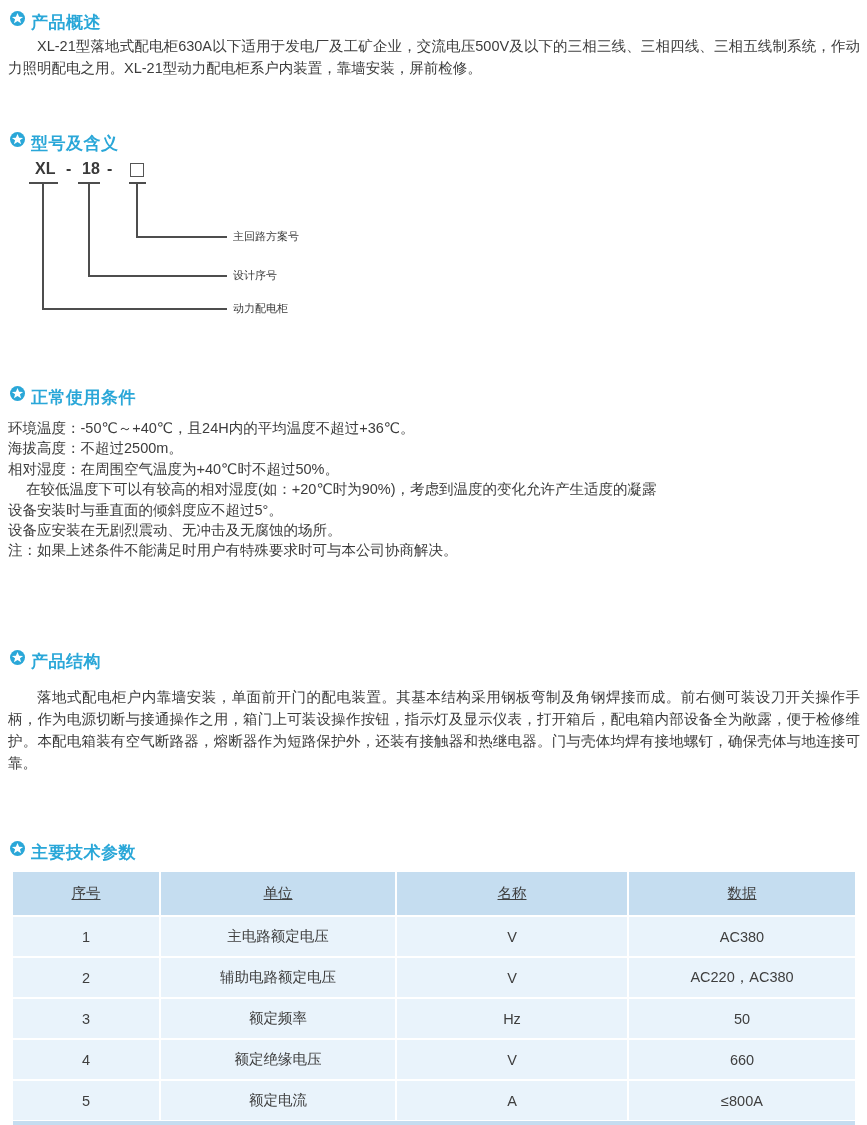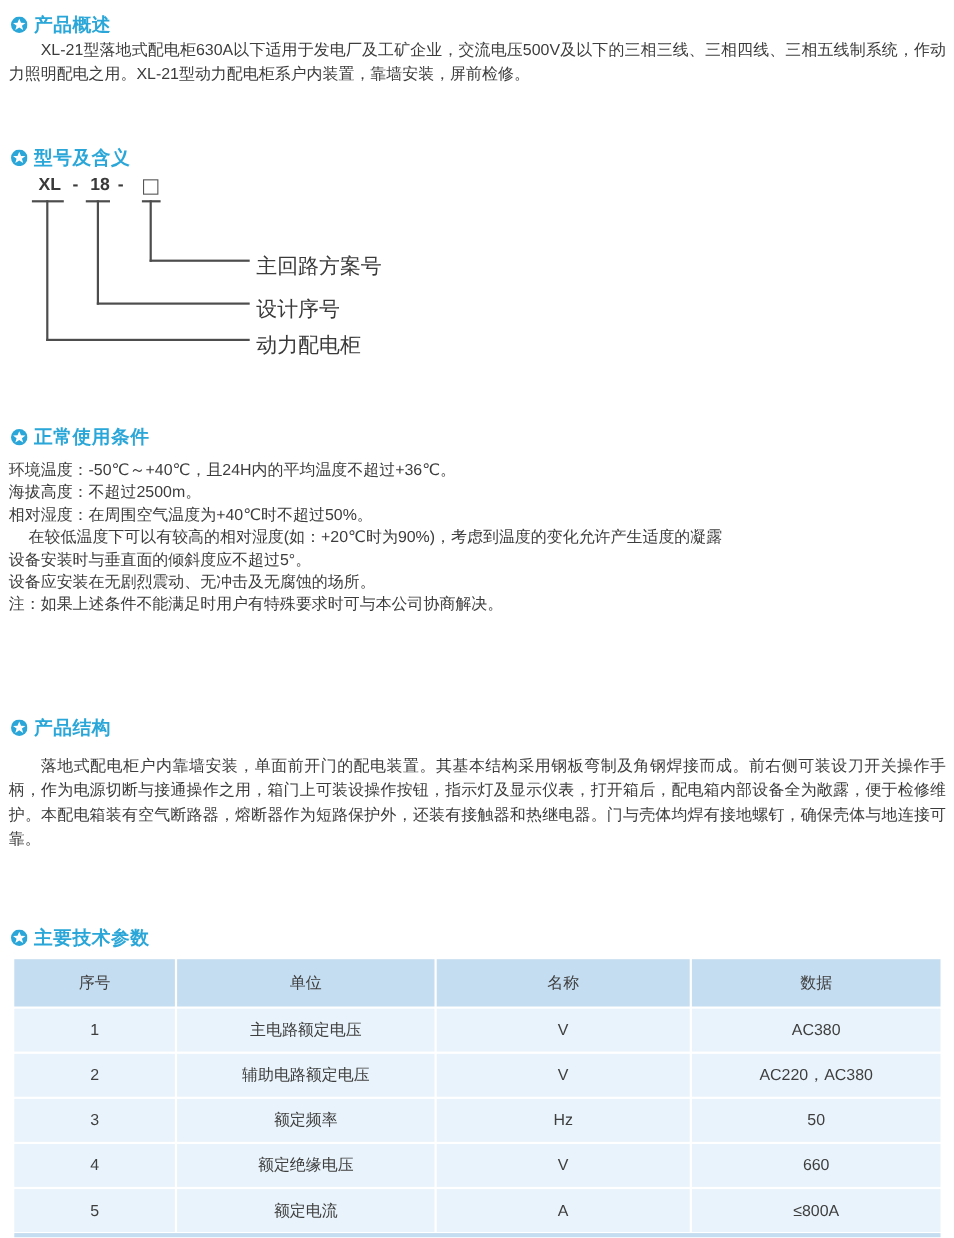--- a/index.html
+++ b/index.html
@@ -1,45 +1,45 @@
 <!DOCTYPE html>
 <html><head>
 <meta charset="utf-8">
 <style>
   * { margin:0; padding:0; box-sizing:border-box; }
   html,body { background:#ffffff; }
   body { font-family:"Liberation Sans","DejaVu Sans",sans-serif; color:#3c3c3c; }
   .page { position:relative; width:867px; height:1125px; background:#ffffff; overflow:hidden; margin:0 auto; }
 
   
-  .heading { position:absolute; left:10px; display:flex; align-items:center; gap:6px; }
+  .heading { position:absolute; left:10px; display:flex; gap:6px; }
   .heading .icon { width:15px; height:15px; flex:0 0 auto; }
   .htext { color:#2aa7d8; font-size:17px; font-weight:600; letter-spacing:0.5px; white-space:nowrap; }
 
   
   .para { position:absolute; left:8px; width:852px; font-size:14.5px; line-height:21.5px; text-align:justify; text-indent:2em; color:#3c3c3c; }
   .cond { position:absolute; left:8px; width:852px; font-size:14.5px; }
   .cond .line { height:20.4px; line-height:20.4px; white-space:nowrap; }
   .cond .line.indent { padding-left:18px; }
 
   
   .diagram { position:absolute; left:29px; top:160px; width:420px; height:172px; }
   .model-row { position:absolute; top:0; left:0; height:20px; font-size:16px; color:#3a3a3a; }
   .model-row .part { position:absolute; top:0; white-space:nowrap;font-weight:bold; }
   .ph-box { position:absolute; top:3px; left:101px; width:14px; height:14px; border:1.5px solid #555; background:#fff; }
   .dline { position:absolute; background:#4d4d4d; }
-  .dlabel { position:absolute; font-size:19px; color:#3a3a3a; white-space:nowrap; }
+  .dlabel { position:absolute; font-size:11px; color:#3a3a3a; white-space:nowrap; }
 
   
   .ptable { position:absolute; left:13px; top:872px; width:842px;
             display:grid; grid-template-columns:146px 234px 230px 226px;
             column-gap:2px; row-gap:2px; }
   .ptable .cell { display:flex; align-items:center; justify-content:center;
                   font-size:14.5px; color:#3e3e3e; }
-  .ptable .th { height:43px; background:#c5ddf0; }
+  .ptable .th { height:43px; background:#c5ddf0;text-decoration:underline; }
   .ptable .td { height:39px; background:#e9f3fb; }
   .next-strip { position:absolute; left:13px; top:1121px; width:842px; height:6px; background:#c5ddf0; }
 </style>
 </head>
 <body>
 
 <div class="page">
 
   <div class="heading" style="top:11px">
     <svg class="icon" viewBox="0 0 16 16">

